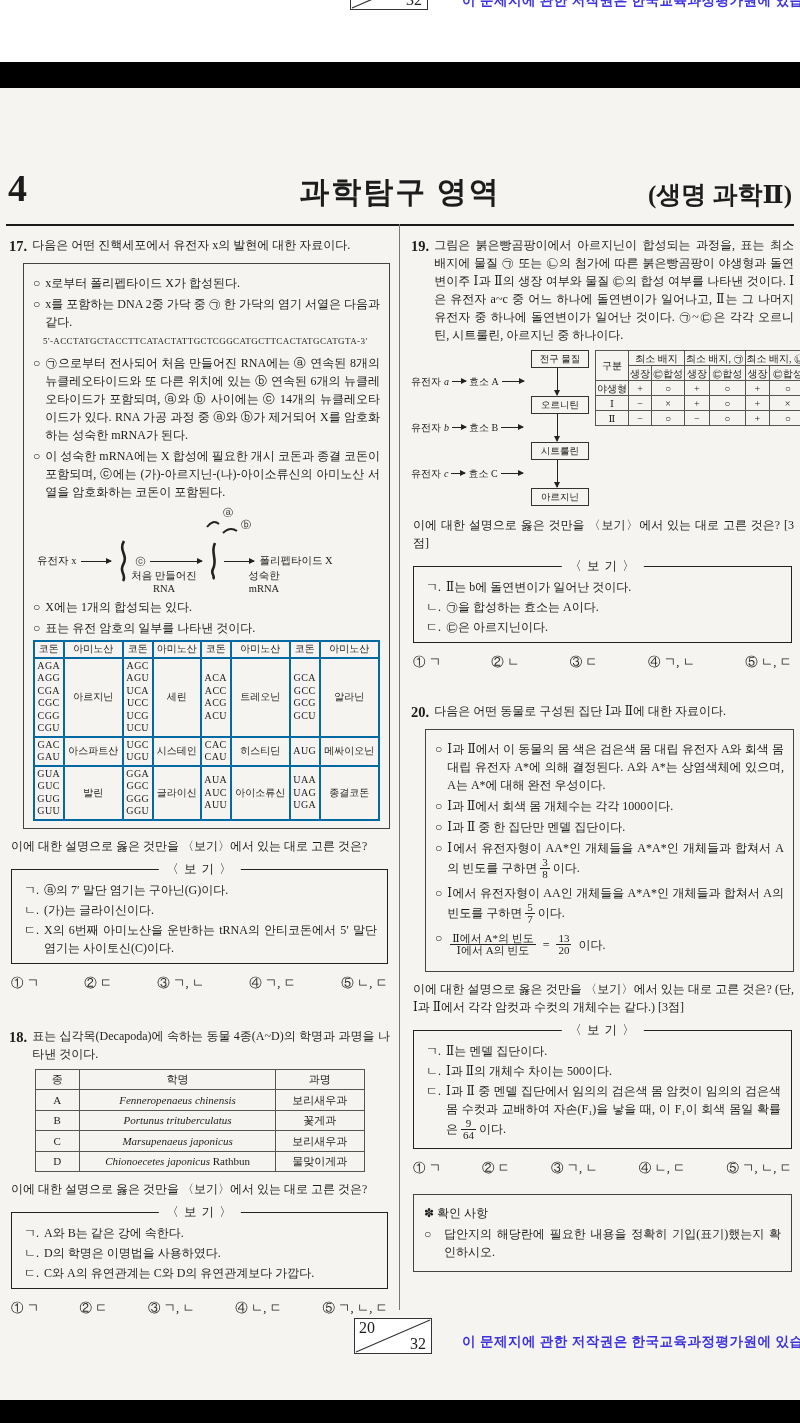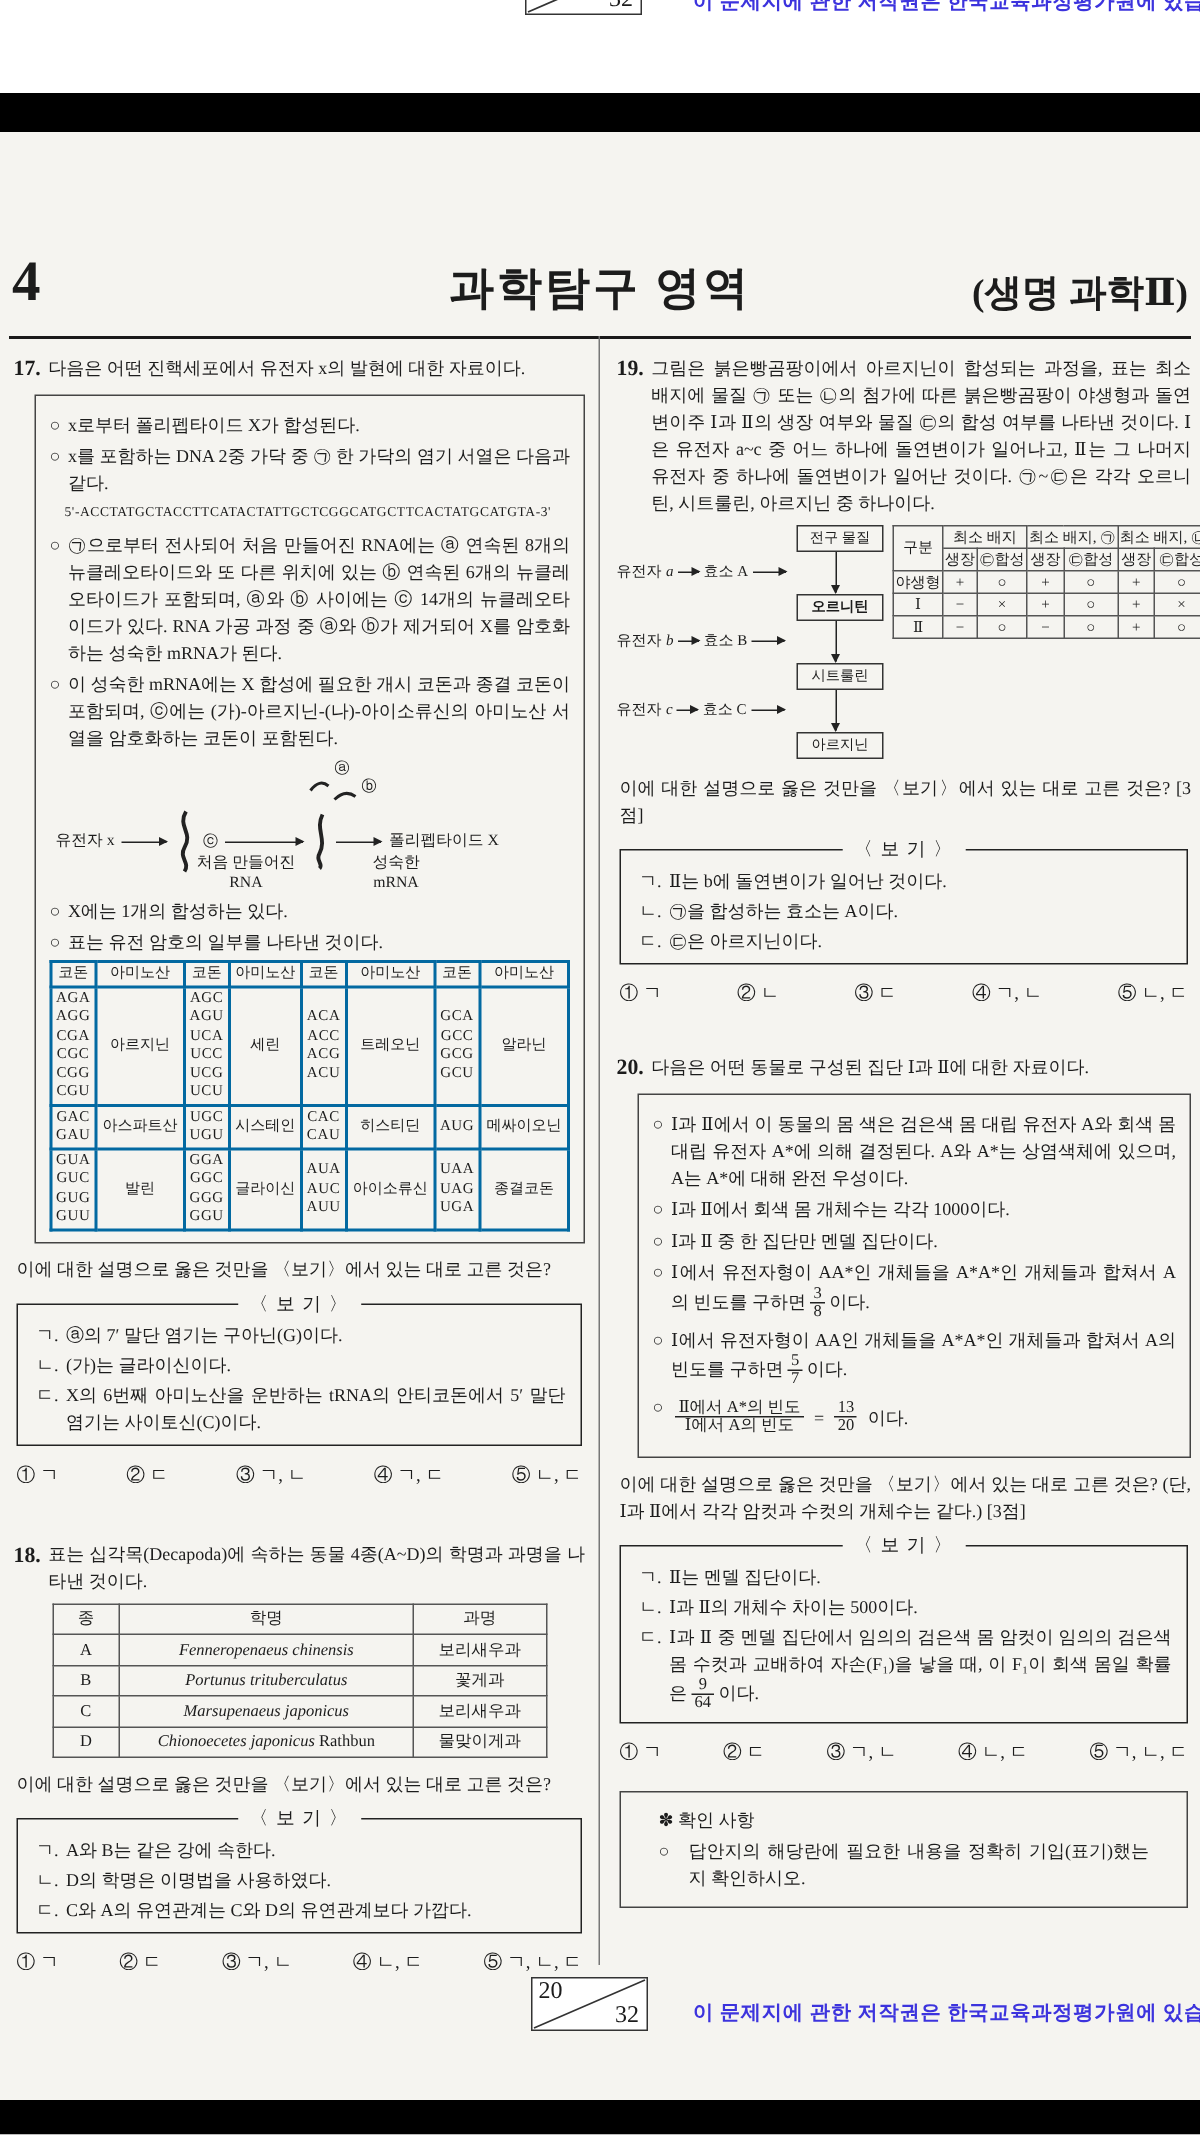--- a/index.html
+++ b/index.html
@@ -78,21 +78,21 @@
   .t19 th,.t19 td{border:1px solid #555;text-align:center;padding:0.5px 1px;font-weight:normal;white-space:nowrap;}
   .t19-note{font-size:9px;text-align:right;line-height:1.3;margin-top:2px;white-space:pre-line;}
 
   
   .frac{display:inline-block;text-align:center;vertical-align:middle;line-height:1.05;margin:0 3px;font-size:11px;}
   .frac .num{display:block;padding:0 2px;}
   .frac .den{display:block;border-top:1px solid #222;padding:0 2px;}
   .fracrow{display:flex;align-items:center;gap:4px;margin:4px 0;}
 
   
-  .chk{border:1px solid #444;padding:7px 25px;margin:16px 2px 0 2px;}
+  .chk{border:1px solid #444;padding:7px 10px;margin:16px 2px 0 2px;}
   .chk-t{margin:2px 0;}
   .chk-i{position:relative;padding-left:20px;margin:3px 0;text-align:justify;}
   .chk-i .lbl{position:absolute;left:0;}
 
   
   .pgbox{position:absolute;width:76px;height:34px;border:1.5px solid #333;background:#fff;}
   .pgbox svg{position:absolute;left:0;top:0;}
   .pg-cur{position:absolute;left:4px;top:0px;font-size:16px;}
   .pg-tot{position:absolute;right:5px;bottom:0px;font-size:16px;}
   .foot-copy{position:absolute;font-size:13.5px;font-weight:bold;color:#3c33dd;letter-spacing:.5px;white-space:nowrap;}
@@ -175,21 +175,21 @@
             <span>폴리펩타이드 X</span>
           </div>
           <div class="d17-lab d17-lab1">처음 만들어진
 RNA</div>
           <div class="d17-lab d17-lab2">성숙한
 mRNA</div>
         </div>
 
         <div class="bl">
           <span class="mk">○</span>
-          <span class="tx">X에는 1개의 합성하는 있다.</span>
+          <span class="tx">X에는 1개의 합성되는 있다.</span>
         </div>
         <div class="bl">
           <span class="mk">○</span>
           <span class="tx">표는 유전 암호의 일부를 나타낸 것이다.</span>
         </div>
 
         <table class="ctab">
           <tbody>
               <tr>
             <th>코돈</th>
@@ -336,21 +336,21 @@
     <div class="q">
       <div class="qh">
         <span class="qn">19.</span>
         <span class="qp">그림은 붉은빵곰팡이에서 아르지닌이 합성되는 과정을, 표는 최소 배지에 물질 ㉠ 또는 ㉡의 첨가에 따른 붉은빵곰팡이 야생형과 돌연변이주 Ⅰ과 Ⅱ의 생장 여부와 물질 ㉢의 합성 여부를 나타낸 것이다. Ⅰ은 유전자 a~c 중 어느 하나에 돌연변이가 일어나고, Ⅱ는 그 나머지 유전자 중 하나에 돌연변이가 일어난 것이다. ㉠~㉢은 각각 오르니틴, 시트룰린, 아르지닌 중 하나이다.</span>
       </div>
 
       <div class="d19wrap">
 
         <div class="d19">
           <div class="sb" style="top:0;">전구 물질</div>
-          <div class="sb" style="top:46px;font-weight:bold;">오르니틴</div>
+          <div class="sb" style="top:46px;">오르니틴</div>
           <div class="sb" style="top:92px;">시트룰린</div>
           <div class="sb" style="top:138px;">아르지닌</div>
           <div class="varrow" style="top:18px;height:27px;"></div>
           <div class="varrow" style="top:64px;height:27px;"></div>
           <div class="varrow" style="top:110px;height:27px;"></div>
           <div class="gene-row" style="left:0;top:24px;">
             <span>유전자</span>
               <i>a</i>
             <span class="harrow w3"></span>
             <span>효소 A</span>

